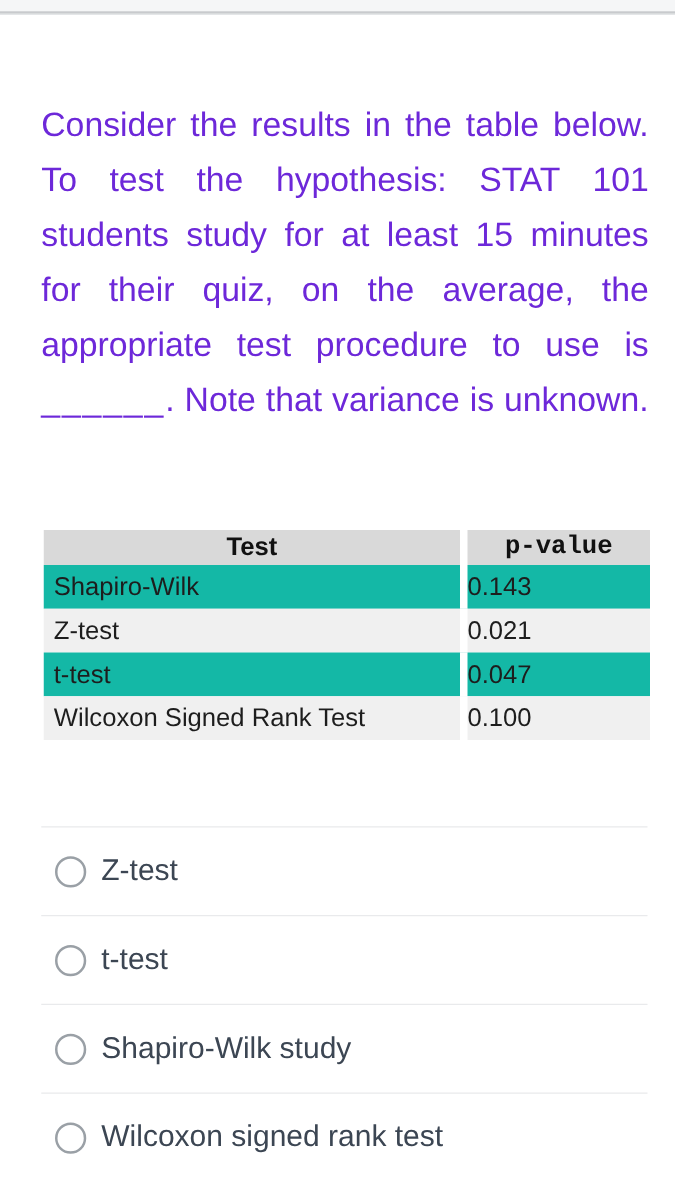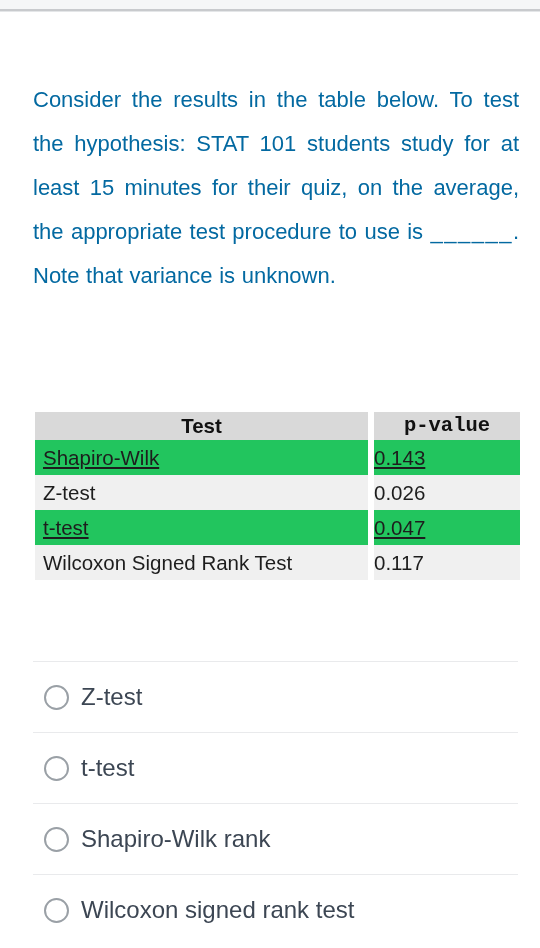--- a/index.html
+++ b/index.html
@@ -37,35 +37,35 @@
     height: 1px;
     background: #e4e6e8;
   }
 
   
   .question {
     position: absolute;
     top: 78px;
     left: 33px;
     width: 486px;
-    font-size: 22px;
+    font-size: 27px;
     line-height: 44px;
-    color: #0369a1;
+    color: #6d28d9;
     text-align: justify;
     text-align-last: left;
     word-spacing: 0.5px;
   }
   .question .blank {
     letter-spacing: 1.5px;
   }
 
   
   .results-table {
     position: absolute;
-    top: 412px;
+    top: 424px;
     left: 35px;
     width: 479px;
     border-collapse: collapse;
     table-layout: fixed;
   }
   .results-table th,
   .results-table td {
     padding: 0;
     font-size: 20px;
     text-align: left;
@@ -89,21 +89,21 @@
     height: 35px;
     line-height: 35px;
     font-size: 20.5px;
   }
   .results-table tbody td.cell-test {
     padding-left: 8px;
   }
   .results-table tbody td.cell-p {
     border-left: 6px solid #ffffff;
   }
-  .results-table tbody tr.odd  td { background: #22c55e; text-decoration: underline; }
+  .results-table tbody tr.odd  td { background: #14b8a6; }
   .results-table tbody tr.even td { background: #f0f0f0; }
 
   
   .options {
     position: absolute;
     top: 661px;
     left: 0;
     width: 540px;
   }
   .option-row {
@@ -147,43 +147,43 @@
       <th class="col-p">p-value</th>
     </tr>
   </thead>
   <tbody>
     <tr class="odd">
       <td class="cell-test">Shapiro-Wilk</td>
       <td class="cell-p">0.143</td>
     </tr>
     <tr class="even">
       <td class="cell-test">Z-test</td>
-      <td class="cell-p">0.026</td>
+      <td class="cell-p">0.021</td>
     </tr>
     <tr class="odd">
       <td class="cell-test">t-test</td>
       <td class="cell-p">0.047</td>
     </tr>
     <tr class="even">
       <td class="cell-test">Wilcoxon Signed Rank Test</td>
-      <td class="cell-p">0.117</td>
+      <td class="cell-p">0.100</td>
     </tr>
   </tbody>
 </table>
 
 <div class="options">
   <div class="option-row">
     <span class="radio-circle"></span>
     <span class="option-label">Z-test</span>
   </div>
   <div class="option-row">
     <span class="radio-circle"></span>
     <span class="option-label">t-test</span>
   </div>
   <div class="option-row">
     <span class="radio-circle"></span>
-    <span class="option-label">Shapiro-Wilk rank</span>
+    <span class="option-label">Shapiro-Wilk study</span>
   </div>
   <div class="option-row">
     <span class="radio-circle"></span>
     <span class="option-label">Wilcoxon signed rank test</span>
   </div>
 </div>
 
 </body></html>

